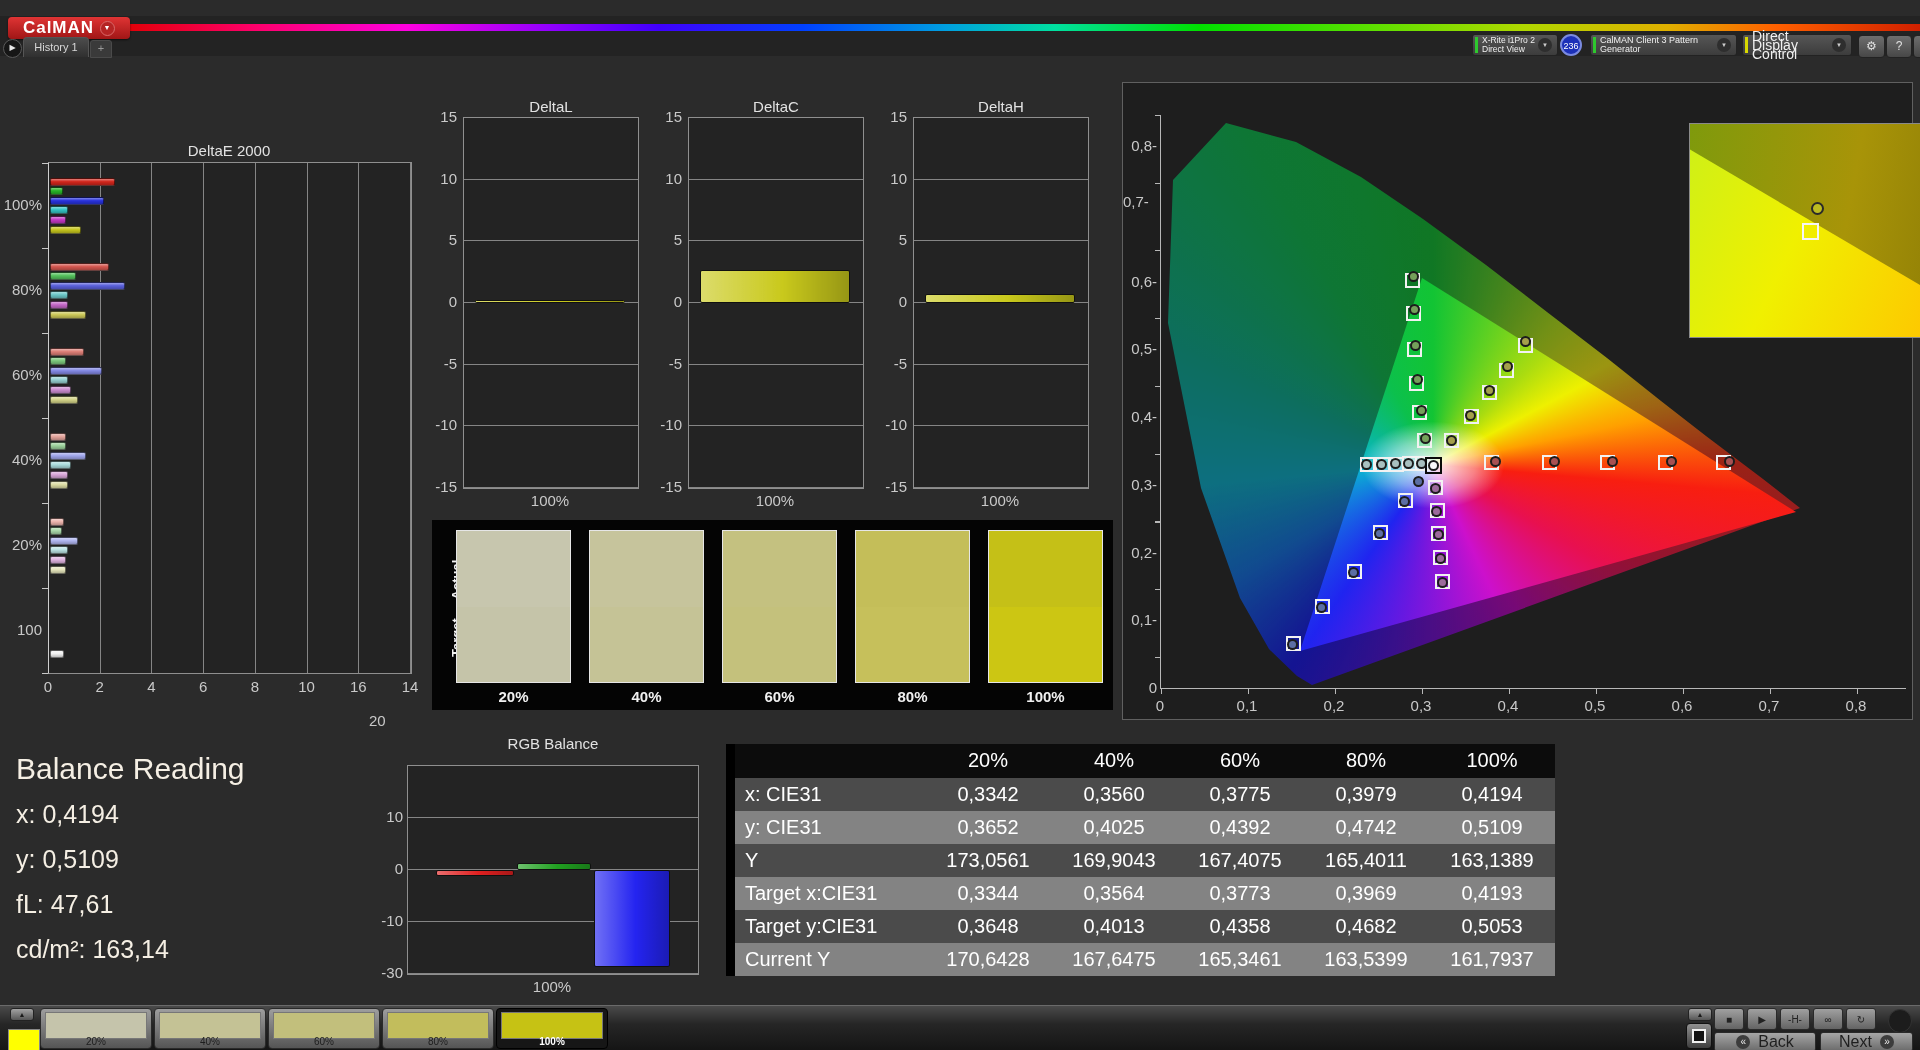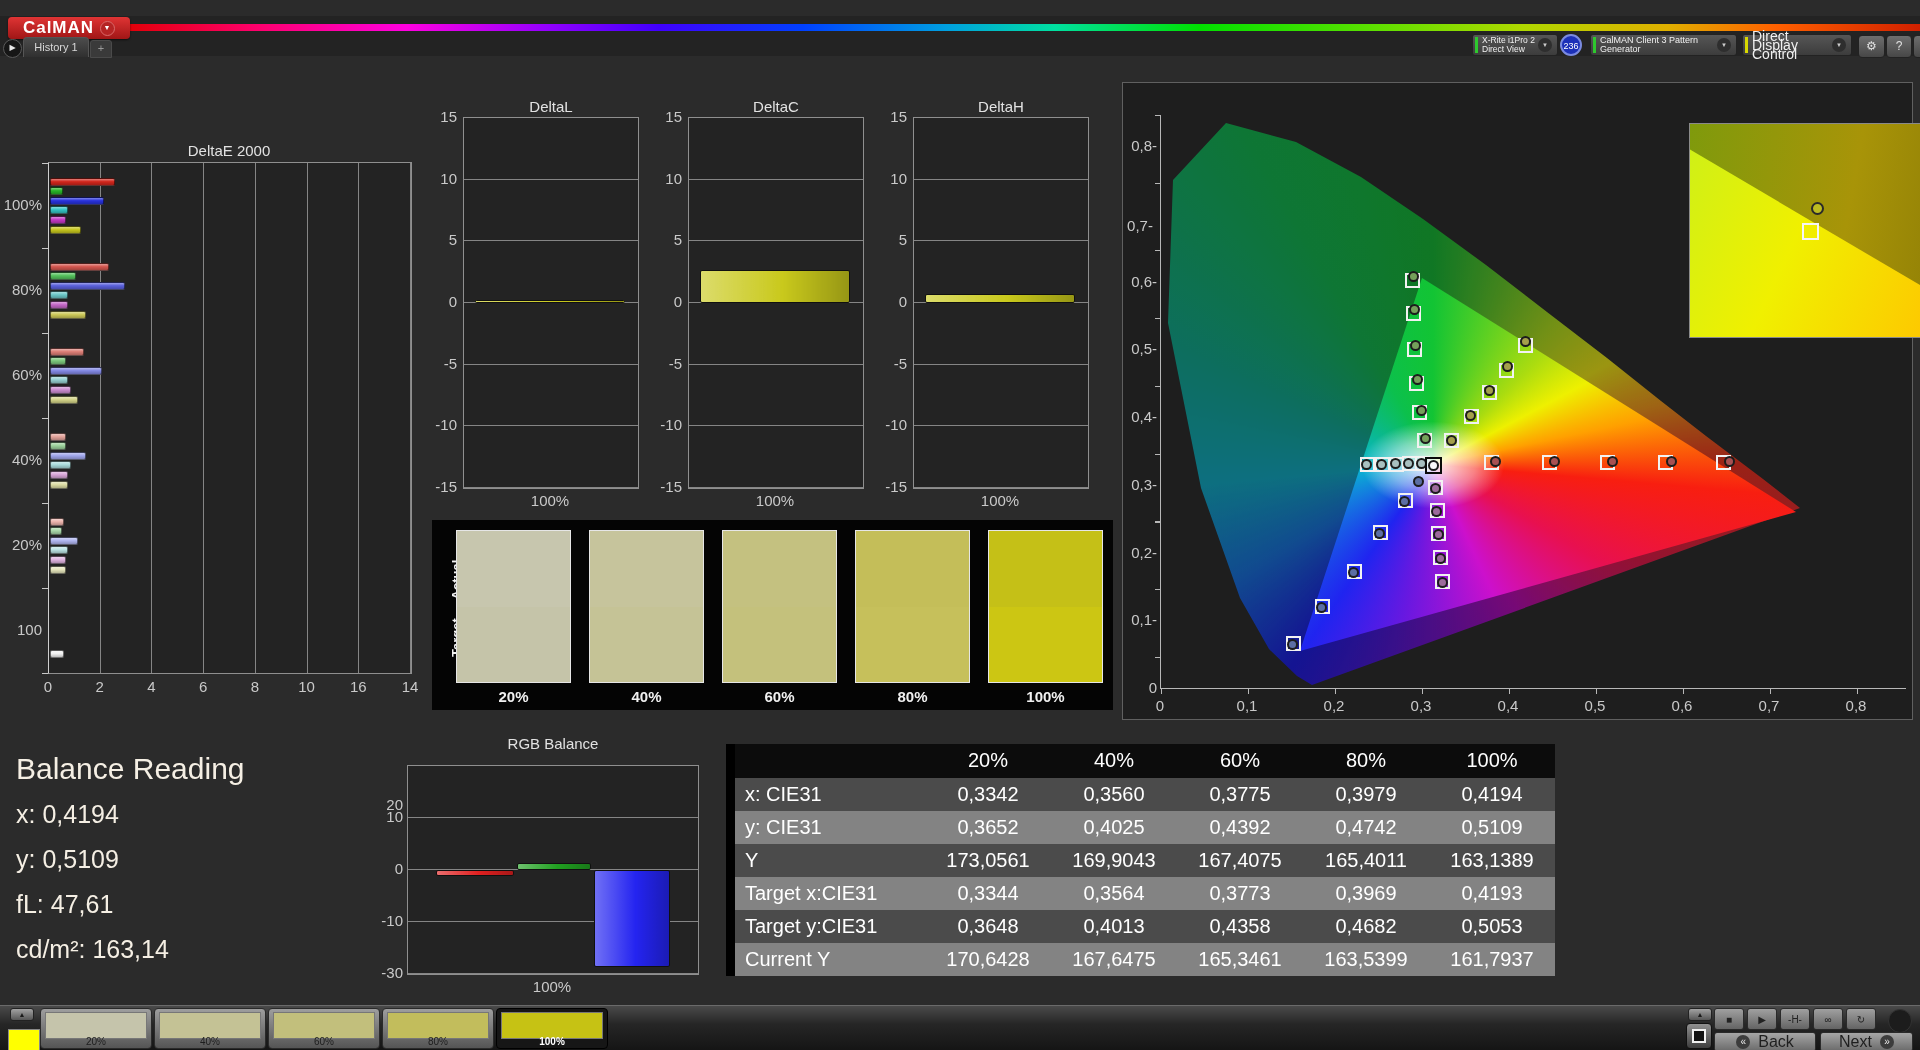--- a/index.html
+++ b/index.html
@@ -329,21 +329,21 @@
       </div>
     </div>
     <div id="cie-ylabels">
         <div class="ax-lbl" style="left: 0px; top: 596px; width: 34px; text-align: right;">0</div>
         <div class="ax-lbl" style="left: 0px; top: 528.25px; width: 34px; text-align: right;">0,1-</div>
         <div class="ax-lbl" style="left: 0px; top: 460.5px; width: 34px; text-align: right;">0,2-</div>
         <div class="ax-lbl" style="left: 0px; top: 392.75px; width: 34px; text-align: right;">0,3-</div>
         <div class="ax-lbl" style="left: 0px; top: 325px; width: 34px; text-align: right;">0,4-</div>
         <div class="ax-lbl" style="left: 0px; top: 257.25px; width: 34px; text-align: right;">0,5-</div>
         <div class="ax-lbl" style="left: 0px; top: 189.5px; width: 34px; text-align: right;">0,6-</div>
-        <div class="ax-lbl" style="left: 0px; top: 134px; width: 34px; text-align: center;">0,7-</div>
+        <div class="ax-lbl" style="left: 0px; top: 110px; width: 34px; text-align: left;">0,7-</div>
         <div class="ax-lbl" style="left: 0px; top: 54px; width: 34px; text-align: right;">0,8-</div>
       </div>
     <div id="cie-xlabels">
         <div class="ax-lbl" style="left: 19px; top: 614px; width: 36px; text-align: center;">0</div>
         <div class="ax-lbl" style="left: 106px; top: 614px; width: 36px; text-align: center;">0,1</div>
         <div class="ax-lbl" style="left: 193px; top: 614px; width: 36px; text-align: center;">0,2</div>
         <div class="ax-lbl" style="left: 280px; top: 614px; width: 36px; text-align: center;">0,3</div>
         <div class="ax-lbl" style="left: 367px; top: 614px; width: 36px; text-align: center;">0,4</div>
         <div class="ax-lbl" style="left: 454px; top: 614px; width: 36px; text-align: center;">0,5</div>
         <div class="ax-lbl" style="left: 541px; top: 614px; width: 36px; text-align: center;">0,6</div>
@@ -358,21 +358,21 @@
   <div class="cr-line" style="top:890px;">fL: 47,61</div>
   <div class="cr-line" style="top:935px;">cd/m²: 163,14</div>
 
   <div class="panel-title" style="left:407px;top:735px;width:292px;">RGB Balance</div>
   <div class="plot" id="rgb-plot" style="left:407px;top:765px;width:290px;height:208px;">
       <div class="vbar" style="left: 28px; width: 78px; background-color: rgb(224, 32, 32); top: 104px; height: 6.24px;"></div>
       <div class="vbar" style="left: 109px; width: 74px; background-color: rgb(32, 160, 32); top: 97.24px; height: 6.76px;"></div>
       <div class="vbar" style="left: 186px; width: 76px; background-color: rgb(36, 36, 240); top: 104px; height: 96.72px;"></div>
     </div>
   <div id="rgb-ylabels">
-      <div class="ax-lbl" style="left: 369px; top: 796px; width: 34px; text-align: right;">20</div>
+      <div class="ax-lbl" style="left: 369px; top: 712px; width: 34px; text-align: left;">20</div>
       <div class="ax-lbl" style="left: 369px; top: 808px; width: 34px; text-align: right;">10</div>
       <div class="ax-lbl" style="left: 369px; top: 860px; width: 34px; text-align: right;">0</div>
       <div class="ax-lbl" style="left: 369px; top: 912px; width: 34px; text-align: right;">-10</div>
       <div class="ax-lbl" style="left: 369px; top: 964px; width: 34px; text-align: right;">-30</div>
     </div>
   <div class="ax-lbl" style="left:407px;top:978px;width:290px;text-align:center;">100%</div>
 
   <div class="dtable" id="dtable">
     <div class="dt-strip"></div>
   <div class="dt-row dt-head" style="top: 0px;">

